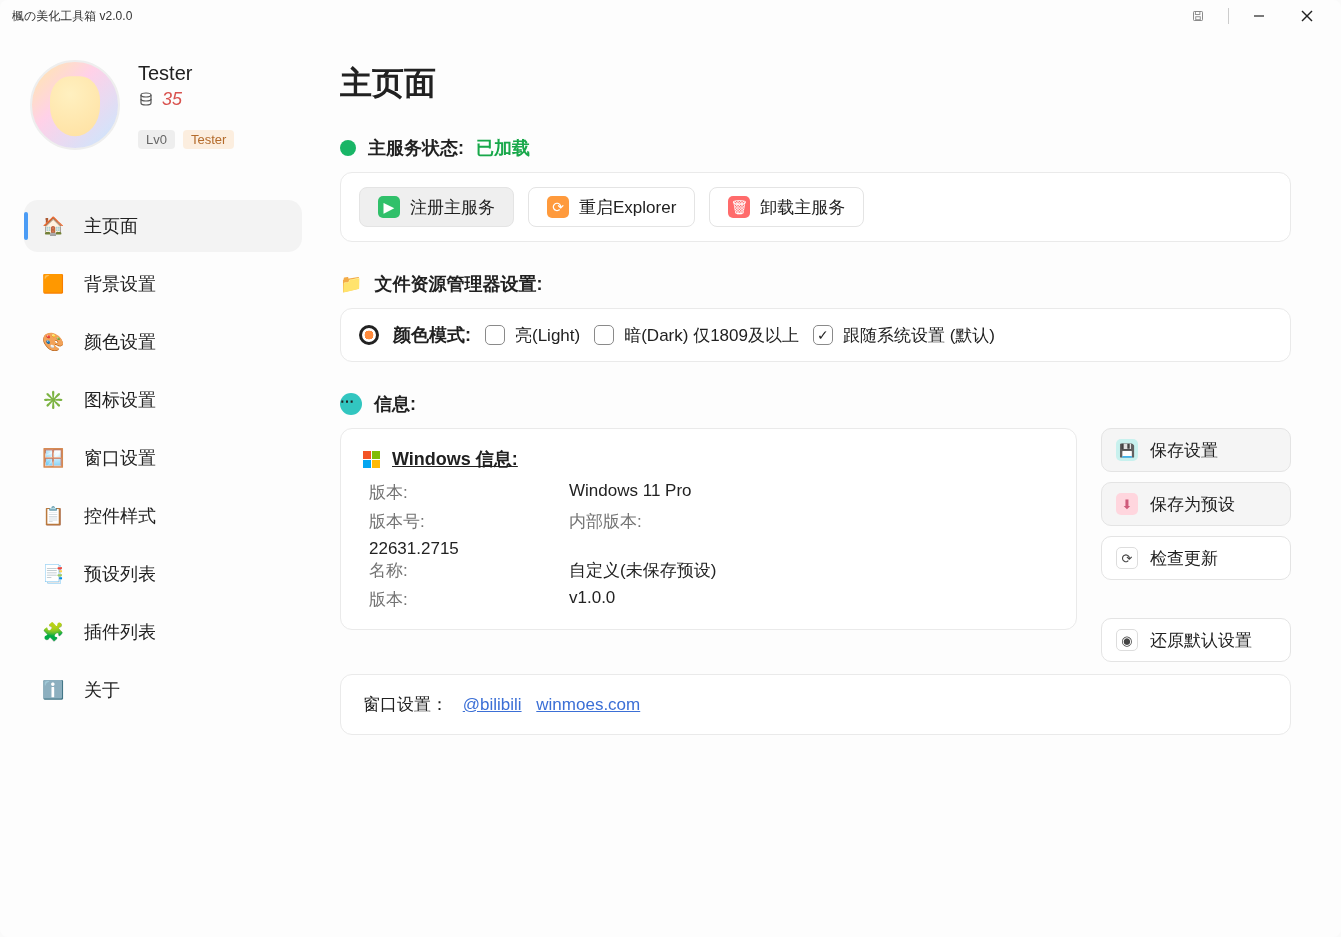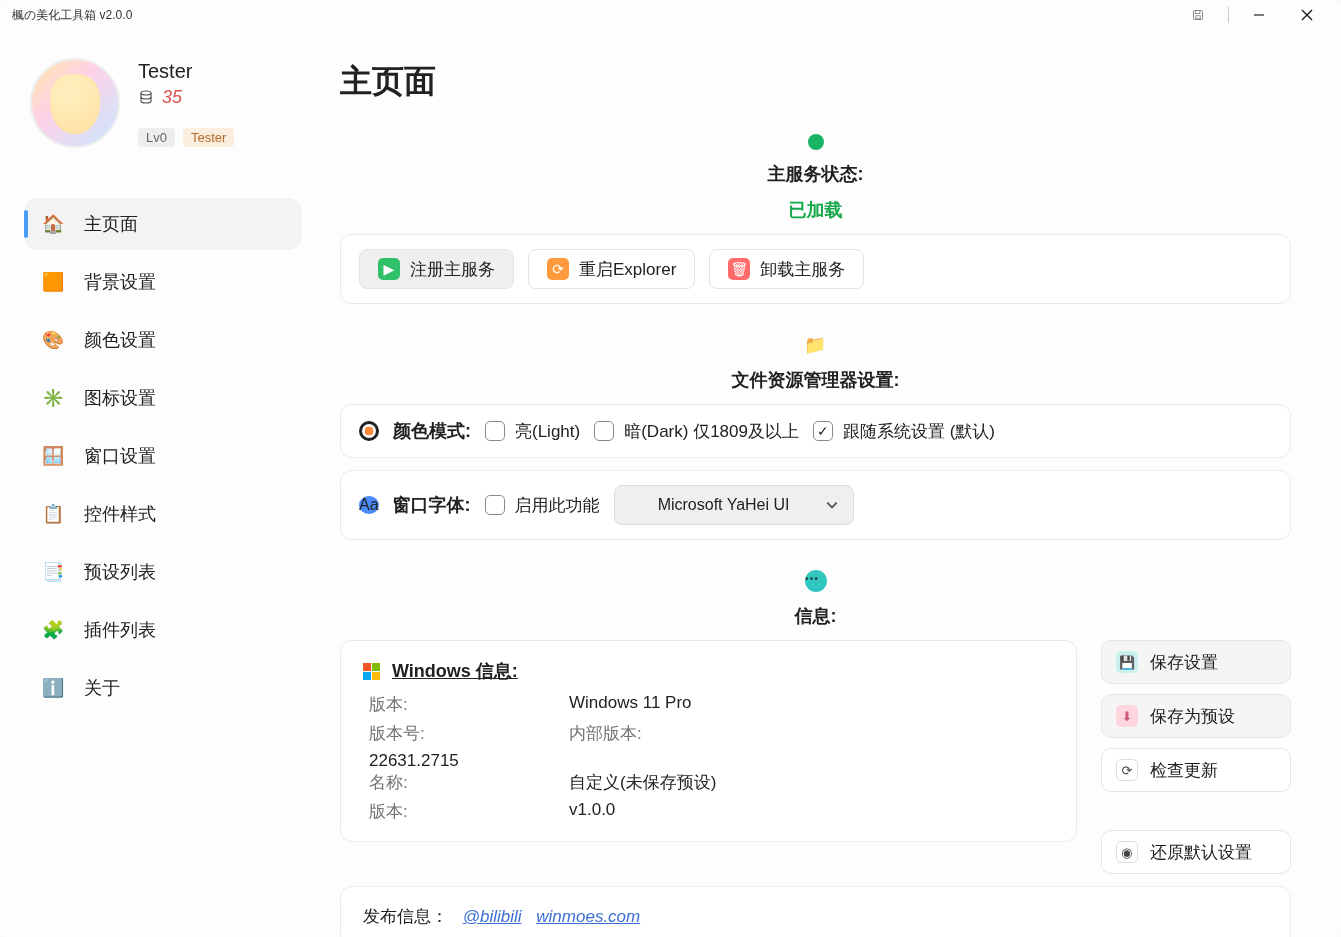--- a/index.html
+++ b/index.html
@@ -132,21 +132,21 @@
   flex: 1;
   padding: 20px 40px 20px 0;
   display: flex;
   flex-direction: column;
   gap: 12px;
 }
 .page-title { font-size: 32px; font-weight: 700; margin-bottom: 10px; }
 
 .section-header {
   display:flex; align-items:center; gap:12px;
-  font-size:18px; font-weight:600; margin-top:8px;flex-direction:column;
+  font-size:18px; font-weight:600; margin-top:8px;
 }
 .dot { width:16px; height:16px; border-radius:50%; background:#18b566; }
 .status-text { font-weight:600; }
 .status-loaded { color:#18a84a; font-weight:600; }
 
 .card {
   background:#fff;
   border:1px solid #eaeaea;
   border-radius:12px;
   padding:14px 18px;
@@ -225,21 +225,21 @@
   background:#fff;border:1px solid #e4e4e4;border-radius:10px;
   font-size:17px;font-weight:500;
 }
 .side-btn.soft{background:#f5f5f5;}
 .side-btn .sb-icon{width:22px;height:22px;border-radius:5px;display:flex;align-items:center;justify-content:center;font-size:13px;}
 
 .release{
   background:#fff;border:1px solid #eaeaea;border-radius:12px;
   padding:18px 22px;font-size:17px;
 }
-.release a{color:#3b6fd6;text-decoration:underline;margin-left:10px;font-style:italic;}
+.release a{color:#3b6fd6;text-decoration:underline;margin-left:10px;}
 
 .sec-emoji{font-size:18px;}
 .round-icon{width:20px;height:20px;border-radius:50%;display:inline-block;}
 .ring{border:3px solid #222;background:radial-gradient(circle,#ff8b3d 45%,transparent 46%);}
 
 svg{display:block;}
 </style>
 </head>
 <body>
 
@@ -372,36 +372,20 @@
         <span class="opt">
           <span class="chk"></span>
           <span>暗(Dark) 仅1809及以上</span>
         </span>
         <span class="opt">
           <span class="chk checked"></span>
           <span>跟随系统设置 (默认)</span>
         </span>
       </div>
 
-      <div class="card">
-        <span class="btn-icon icon-blue" style="border-radius:50%;">Aa</span>
-        <span class="label">窗口字体:</span>
-        <span class="opt">
-          <span class="chk"></span>
-          <span>启用此功能</span>
-        </span>
-        <div class="select">
-          <span>Microsoft YaHei UI</span>
-          <span class="chev">
-            <svg width="14" height="14" viewBox="0 0 12 12">
-                <path d="M2 4l4 4 4-4" fill="none" stroke="#555" stroke-width="1.6"></path>
-              </svg>
-          </span>
-        </div>
-      </div>
 
       <div class="section-header" style="margin-top:18px;">
         <span class="btn-icon icon-teal" style="border-radius:50%;width:22px;height:22px;font-size:14px;">⋯</span>
         <span>信息:</span>
       </div>
 
       <div class="info-grid">
         <div class="info-left">
           <div class="info-block-title">
             <span class="win-logo">
@@ -443,19 +427,19 @@
           </div>
           <div style="height:18px;"></div>
           <div class="side-btn">
             <span class="sb-icon icon-plain">◉</span>
             <span>还原默认设置</span>
           </div>
         </div>
       </div>
 
       <div class="release">
-        <span>发布信息：</span>
+        <span>窗口设置：</span>
         <a>@bilibili</a>
         <a>winmoes.com</a>
       </div>
     </div>
   </div>
 </div>
 
 </body></html>

